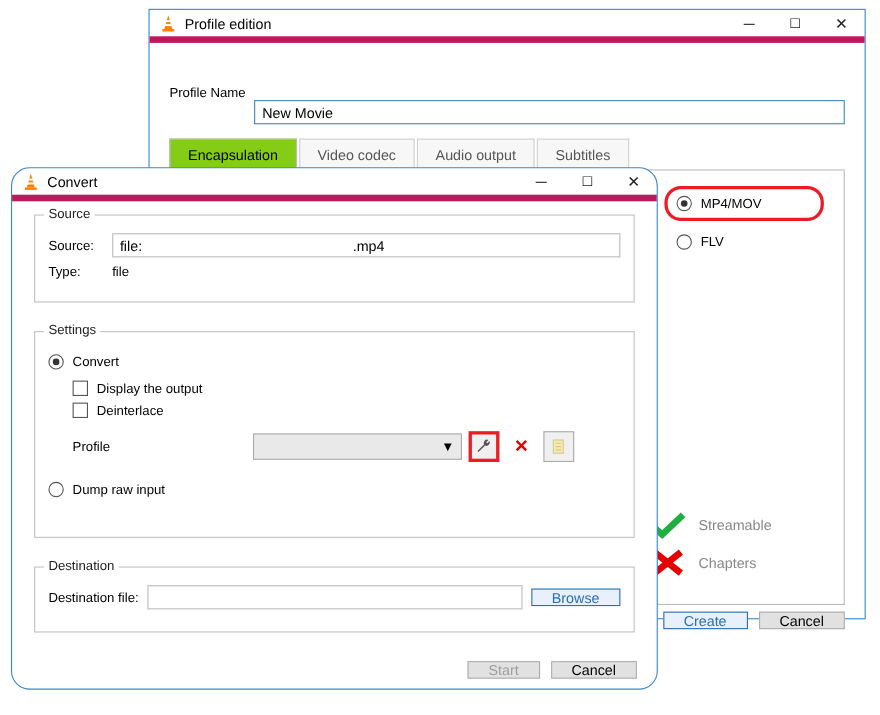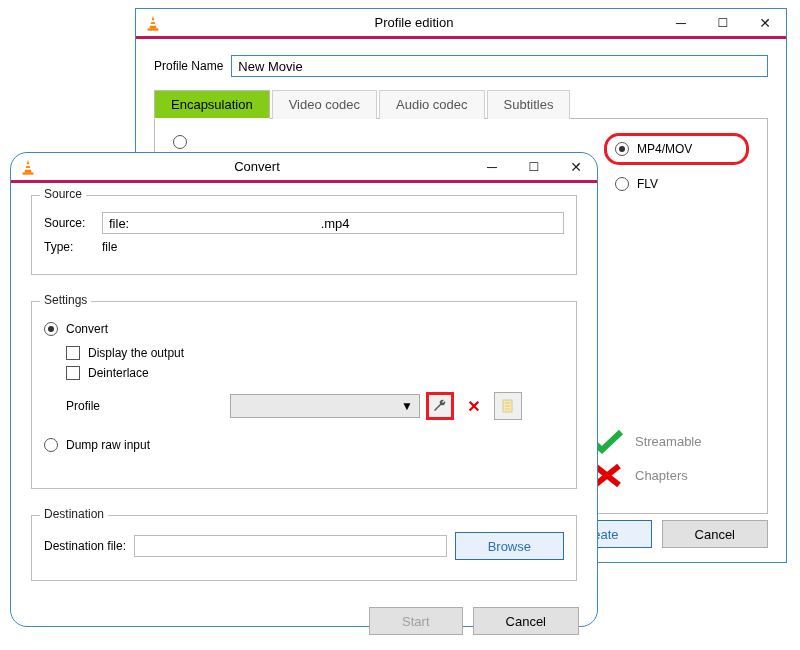--- a/index.html
+++ b/index.html
@@ -1,37 +1,37 @@
 <!DOCTYPE html>
 <html><head>
 <meta charset="utf-8">
 <style>
   * { box-sizing: border-box; font-family: "Segoe UI", Tahoma, sans-serif; font-size: 12px; }
   body { margin: 0; width: 800px; height: 650px; background: #fff; position: relative; }
   .window { position: absolute; background: #fff; border: 1px solid #3a86c8; }
-  .titlebar { display: flex; align-items: center; height: 30px; padding: 0 0 0 8px; border-bottom: 3px solid #be185d; text-align: center; }
+  .titlebar { display: flex; align-items: center; height: 30px; padding: 0 0 0 8px; border-bottom: 6px solid #be185d; }
   .tb-title { flex: 1; font-size: 13px; padding-left: 6px; }
   .tb-btn { width: 42px; height: 30px; display: flex; align-items: center; justify-content: center; font-size: 14px; color: #222; }
   .cone { width: 18px; height: 18px; }
   .body { padding: 10px 18px 14px 18px; }
   .row { display: flex; align-items: center; margin: 6px 0; }
   .lbl { margin-right: 8px; }
   .txt-input { border: 1px solid #3a86c8; height: 22px; padding: 2px 6px; font-size: 13px; }
   .txt-input.gray { border: 1px solid #bbb; }
   .tabs { display: flex; border-bottom: 1px solid #bbb; margin-top: 12px; }
   .tab { padding: 6px 16px; border: 1px solid #bbb; border-bottom: none; margin-right: 2px; background: #84cc16; position: relative; top: 1px; font-size: 13px;}
   .tab.active { border-bottom: 1px solid #fff; }
   .tab:not(.active) { background: #f7f7f7; border-color:#d0d0d0; color:#555; }
   .tabpane { border: 1px solid #bbb; border-top:none; padding: 14px; min-height: 300px; position: relative; }
   .radio-row { display: flex; align-items: center; margin: 10px 0; }
   .radio { width:14px; height:14px; border-radius:50%; border:1px solid #555; margin-right:8px; display:flex; align-items:center; justify-content:center;}
   .radio.sel::after { content:""; width:6px; height:6px; border-radius:50%; background:#333;}
   .checkbox { width:14px; height:14px; border:1px solid #555; margin-right:8px; display:inline-block;}
   .redbox { border: 3px solid #ed1c24; }
-  .btn { border:1px solid #adadad; background:#e1e1e1; height:28px; padding:0 32px; display:inline-flex; align-items:center; justify-content:center; font-size:13px;}
+  .btn { border:1px solid #adadad; background:#e1e1e1; height:16px; padding:0 18px; display:inline-flex; align-items:center; justify-content:center; font-size:13px;}
   .btn.primary { border:1px solid #2a6fb5; color:#2a6fb5; background:#e8f0fb;}
   .btn.disabled { color:#a0a0a0; }
   .fieldset { border:1px solid #c0c0c0; margin: 8px 2px 26px 2px; padding: 10px 12px 14px 12px; position: relative; }
   .fieldset > .legend { position:absolute; top:-9px; left:8px; background:#fff; padding:0 4px; font-size:12px; color:#222;}
   .dropdown { border:1px solid #aaa; background:#e9e9e9; height:24px; width:190px; display:flex; align-items:center; justify-content:flex-end; padding-right:6px;}
   .iconbtn { width:28px; height:28px; border:1px solid #aaa; background:#f0f0f0; display:flex; align-items:center; justify-content:center;}
   .check-svg { stroke:#1fae3f; stroke-width:6; fill:none; }
   .x-svg { stroke:#e40000; stroke-width:6; fill:none; }
   .feat { display:flex; align-items:center; margin:6px 0;text-align:center; }
   .feat span { margin-left:10px; color:#888; font-size:13px;}
@@ -52,26 +52,26 @@
         <rect x="6.7" y="11" width="6.6" height="2" fill="#fff"></rect>
       </svg>
     <div class="tb-title">Profile edition</div>
     <div class="tb-btn">─</div>
     <div class="tb-btn" style="font-size:12px">☐</div>
     <div class="tb-btn">✕</div>
   </div>
   <div class="body">
     <div class="row">
       <span class="lbl">Profile Name</span>
-      <input class="txt-input" style="flex: 1 1 0%;" value="New Movie">
+      <input class="txt-input" style="flex: 1 1 0%; margin-top: 36px;" value="New Movie">
     </div>
     <div class="tabs">
       <div class="tab active">Encapsulation</div>
       <div class="tab">Video codec</div>
-      <div class="tab">Audio codec</div>
+      <div class="tab">Audio output</div>
       <div class="tab">Subtitles</div>
     </div>
     <div class="tabpane" style="height:395px;">
 
       <div style="position:absolute; left:18px; top:16px;">
         <span class="radio"></span>
       </div>
       <div style="position:absolute; right:18px; top:4px; width:145px;">
         <div class="radio-row redbox" style="padding:6px 8px;border-radius:15px;">
           <span class="radio sel"></span>

